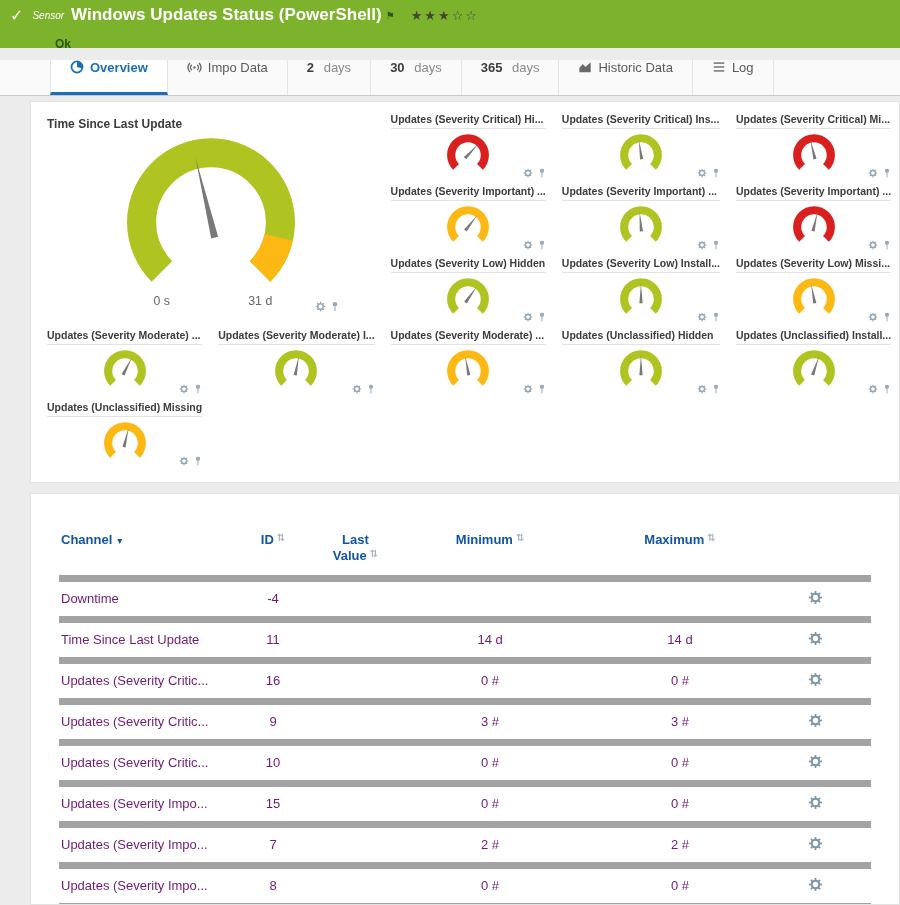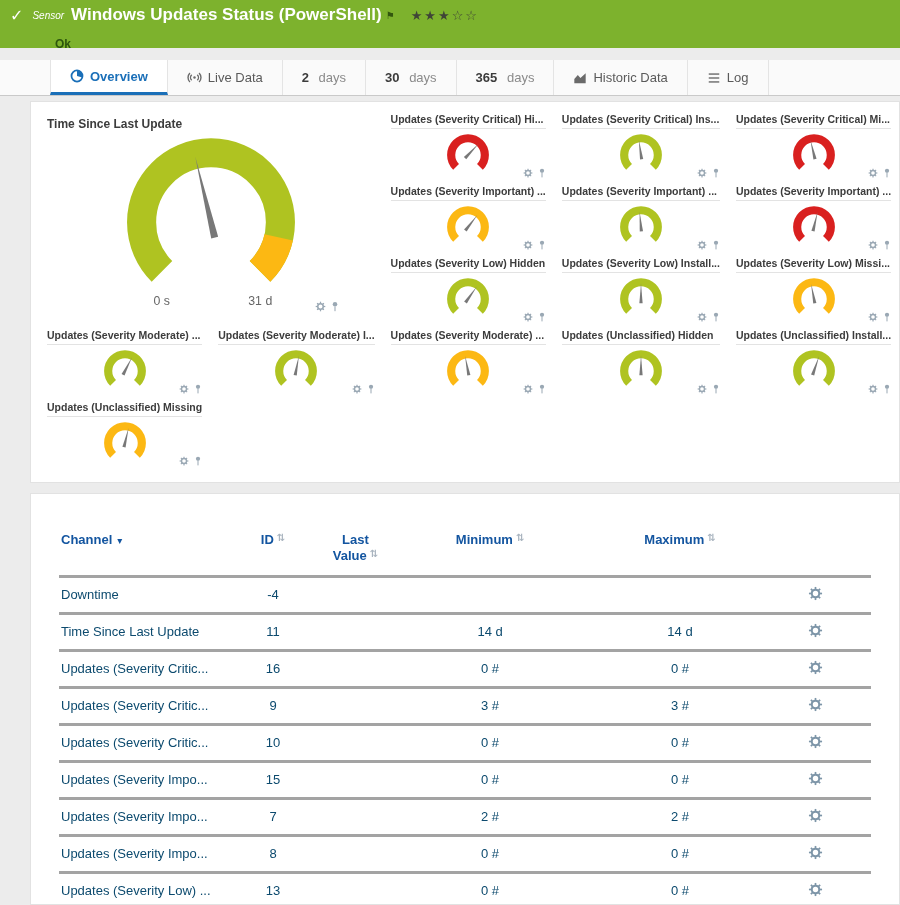--- a/index.html
+++ b/index.html
@@ -10,21 +10,21 @@
   .gh-row1{display:flex;align-items:center}
   .check-icon{color:#fff;font-size:16px;font-weight:bold;margin-right:9px}
   .type-label{color:#fff;font-style:italic;font-size:10px;margin-right:7px}
   .page-title{color:#fff;font-size:17px;font-weight:bold;white-space:nowrap}
   .flag-icon{color:#33570e;font-size:10px;vertical-align:super;margin-left:4px;cursor:pointer}
   .stars{margin-left:16px;font-size:13px;color:#3f4437;letter-spacing:2px;cursor:pointer}
   .status-ok{color:#2d560e;font-size:12px;font-weight:bold;margin:12px 0 0 45px}
 
   
   .tab-bar{height:36px;margin-top:12px;background:#fafafa;border-bottom:1px solid #c9c9c9;display:flex;align-items:stretch;padding-left:50px;box-sizing:border-box}
-  .tab{display:flex;align-items:center;gap:6px;padding:16px 19px;font-size:13px;color:#5a5a5a;border-right:1px solid #e4e4e4;cursor:pointer;box-sizing:border-box}
+  .tab{display:flex;align-items:flex-start;gap:6px;padding:0 19px;font-size:13px;color:#5a5a5a;border-right:1px solid #e4e4e4;cursor:pointer;box-sizing:border-box}
   .tab:first-child{border-left:1px solid #e4e4e4}
   .tab.active{color:#1a6fb8;font-weight:bold;border-bottom:3px solid #1a6fb8;background:#fff}
   .tab-num{font-weight:bold;color:#3c3c3c}
   .tab-unit{color:#8a8a8a;font-weight:normal}
   .tab-icon{display:flex;align-items:center}
 
   
   .panel{background:#fff;margin-left:30px;border:1px solid #e2e2e2;box-sizing:border-box}
   .gauges-panel{margin-top:5px;padding:8px 8px 12px}
   .gauges-grid{display:grid;grid-template-columns:repeat(5,1fr);grid-auto-rows:72px}
@@ -43,21 +43,21 @@
   thead th{color:#1355a0;font-size:13px;font-weight:bold;text-align:center;vertical-align:top;padding:4px 2px 10px;cursor:pointer}
   th.c-ch{text-align:left;width:168px}
   th.c-id{width:78px}
   th.c-lv{width:78px}
   th.c-min{width:182px}
   th.c-max{width:188px}
   th.c-act{width:90px;cursor:default}
   .lv-wrap{display:inline-block;width:46px;white-space:normal;line-height:1.25}
   .sort-icon{color:#a9b4bf;font-size:10px;margin-left:3px;vertical-align:top}
   .caret-icon{color:#1355a0;font-size:10px;margin-left:5px}
-  tbody td{font-size:13px;color:#0c4a6e;text-align:center;padding:8px 2px;border-top:3px solid #a3a3a3;height:17px;box-sizing:content-box}
+  tbody td{font-size:13px;color:#701a75;text-align:center;padding:8px 2px;border-top:7px solid #a3a3a3;height:17px;box-sizing:content-box}
   tbody td.c-ch{text-align:left;white-space:nowrap;overflow:hidden}
   tbody td.c-act{text-align:right;padding-right:48px}
   .row-gear{cursor:pointer;display:inline-flex}
   svg text{font-family:"Liberation Sans","DejaVu Sans",sans-serif}
 </style>
 </head>
 <body>
 
 <div class="green-header">
   <div class="gh-row1">
@@ -80,21 +80,21 @@
       </span>
       <span>Overview</span>
     </div>
     <div class="tab">
       <span class="tab-icon">
         <svg width="15" height="15" viewBox="0 0 16 16" fill="none" stroke="#6a6a6a" stroke-width="1.5">
           <circle cx="8" cy="8" r="1.3" fill="#6a6a6a" stroke="none"></circle>
           <path d="M5 11 a4.3 4.3 0 0 1 0-6 M11 5 a4.3 4.3 0 0 1 0 6 M3.1 12.9 a7 7 0 0 1 0-9.8 M12.9 3.1 a7 7 0 0 1 0 9.8"></path>
         </svg>
       </span>
-      <span>Live Data</span>
+      <span>Impo Data</span>
     </div>
     <div class="tab">
       <span class="tab-num">2</span>
       <span class="tab-unit">&nbsp;days</span>
     </div>
     <div class="tab">
       <span class="tab-num">30</span>
       <span class="tab-unit">&nbsp;days</span>
     </div>
     <div class="tab">

